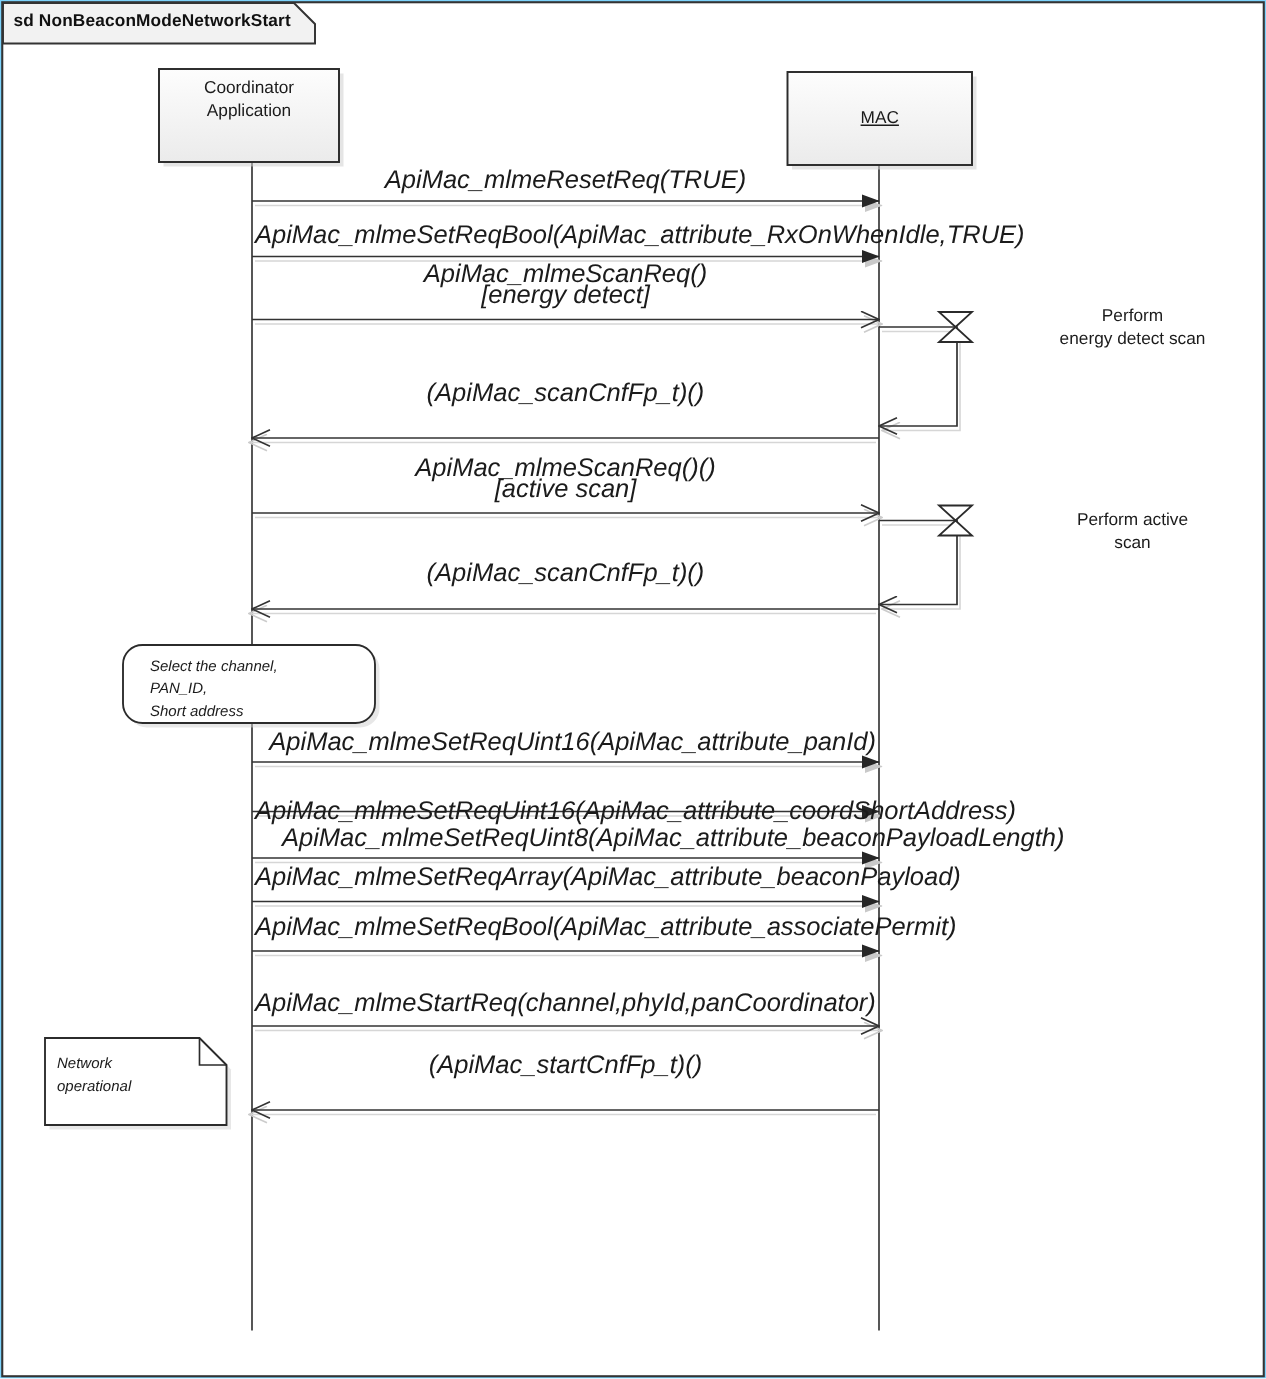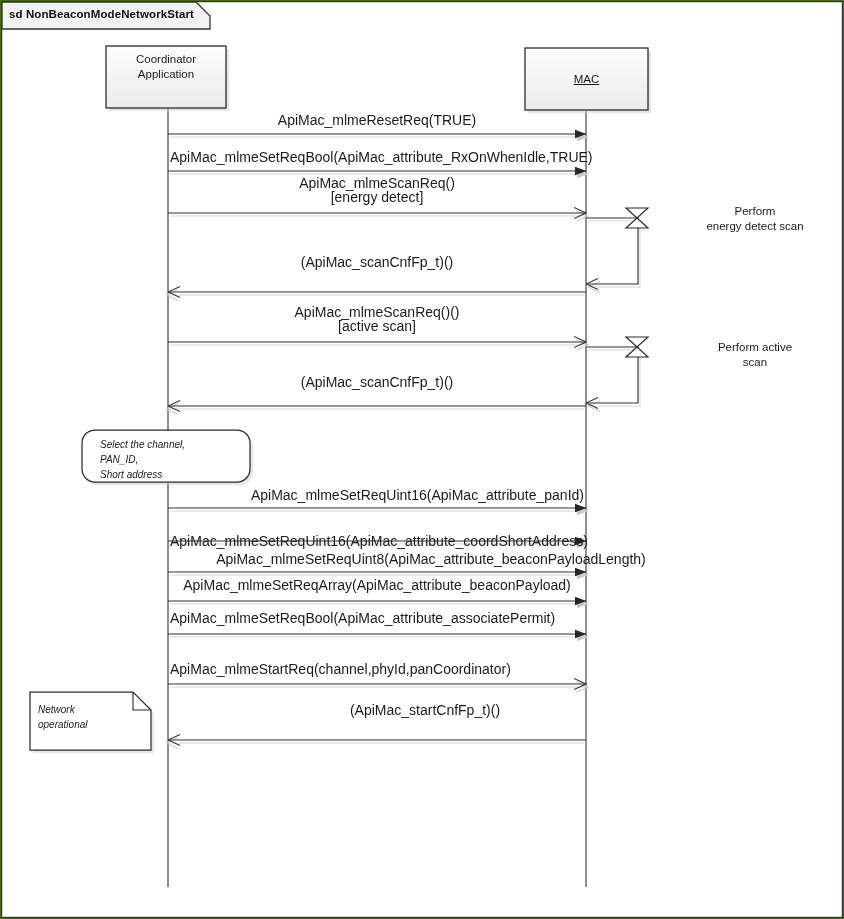--- a/index.html
+++ b/index.html
@@ -1,19 +1,19 @@
 <!DOCTYPE html>
 <html><head>
 <meta charset="utf-8">
 <style>
   html,body{margin:0;padding:0;background:#ffffff;}
   body{font-family:"Liberation Sans","DejaVu Sans",sans-serif;color:#1a1a1a;}
-  #stage{position:relative;width:844px;height:919px;overflow:hidden;background:#4d7c0f;}
+  #stage{position:relative;width:844px;height:919px;overflow:hidden;background:#7dd3fc;}
   #svgroot{position:absolute;left:0;top:0;width:844px;height:919px;}
-  .lbl{position:absolute;font-size:14px;line-height:14px;color:#1b1b1b;text-align:center;white-space:pre;}
+  .lbl{position:absolute;font-size:17px;line-height:14px;color:#1b1b1b;text-align:center;white-space:pre;font-style:italic;}
   .lifeline-name{position:absolute;font-size:11.5px;line-height:15px;text-align:center;color:#1b1b1b;}
   .frame-title{position:absolute;font-size:11.5px;font-weight:bold;color:#111;left:9px;top:8px;letter-spacing:.1px;}
   .note-txt{position:absolute;font-size:10px;line-height:15px;color:#1b1b1b;text-align:left;white-space:pre;font-style:italic;}
   .sidelbl{position:absolute;font-size:11.5px;line-height:15px;color:#1b1b1b;text-align:center;white-space:pre;}
 </style>
 </head>
 <body>
 
 <div id="stage">
   <svg id="svgroot" viewBox="0 0 844 919" xmlns="http://www.w3.org/2000/svg">
@@ -159,21 +159,21 @@
       <div class="lbl" style="left: 170px; top: 255px; width: 414px; text-align: center;">(ApiMac_scanCnfFp_t)()</div>
       <div class="lbl" style="left: 170px; top: 305px; width: 414px; text-align: center;">ApiMac_mlmeScanReq()()
 [active scan]</div>
       <div class="lbl" style="left: 170px; top: 375px; width: 414px; text-align: center;">(ApiMac_scanCnfFp_t)()</div>
       <div class="lbl" style="left: 170px; top: 488px; width: 414px; text-align: right;">ApiMac_mlmeSetReqUint16(ApiMac_attribute_panId)</div>
       <div class="lbl" style="left: 170px; top: 521px; width: 414px; text-align: center; margin-top: 13px;">ApiMac_mlmeSetReqUint16(ApiMac_attribute_coordShortAddress)</div>
       <div class="lbl" style="left: 188px; top: 552px; width: 486px; text-align: center;">ApiMac_mlmeSetReqUint8(ApiMac_attribute_beaconPayloadLength)</div>
       <div class="lbl" style="left: 170px; top: 578px; width: 414px; text-align: center;">ApiMac_mlmeSetReqArray(ApiMac_attribute_beaconPayload)</div>
       <div class="lbl" style="left: 170px; top: 611px; width: 414px; text-align: left;">ApiMac_mlmeSetReqBool(ApiMac_attribute_associatePermit)</div>
       <div class="lbl" style="left: 170px; top: 662px; width: 409px; text-align: left;">ApiMac_mlmeStartReq(channel,phyId,panCoordinator)</div>
-      <div class="lbl" style="left: 170px; top: 703px; width: 414px; text-align: center; padding-left: 48px;">(ApiMac_startCnfFp_t)()</div>
+      <div class="lbl" style="left: 170px; top: 703px; width: 414px; text-align: center;">(ApiMac_startCnfFp_t)()</div>
       <div class="sidelbl" style="left: 660px; top: 204px; width: 190px; text-align: center;">Perform
 energy detect scan</div>
       <div class="sidelbl" style="left: 660px; top: 340px; width: 190px; text-align: center;">Perform active
 scan</div>
       <div class="note-txt" style="left: 100px; top: 437px; width: 168px; text-align: left;">Select the channel,
 PAN_ID,
 Short address</div>
       <div class="note-txt" style="left: 38px; top: 702px; width: 121px; text-align: left;">Network
 operational</div>
     </div>

